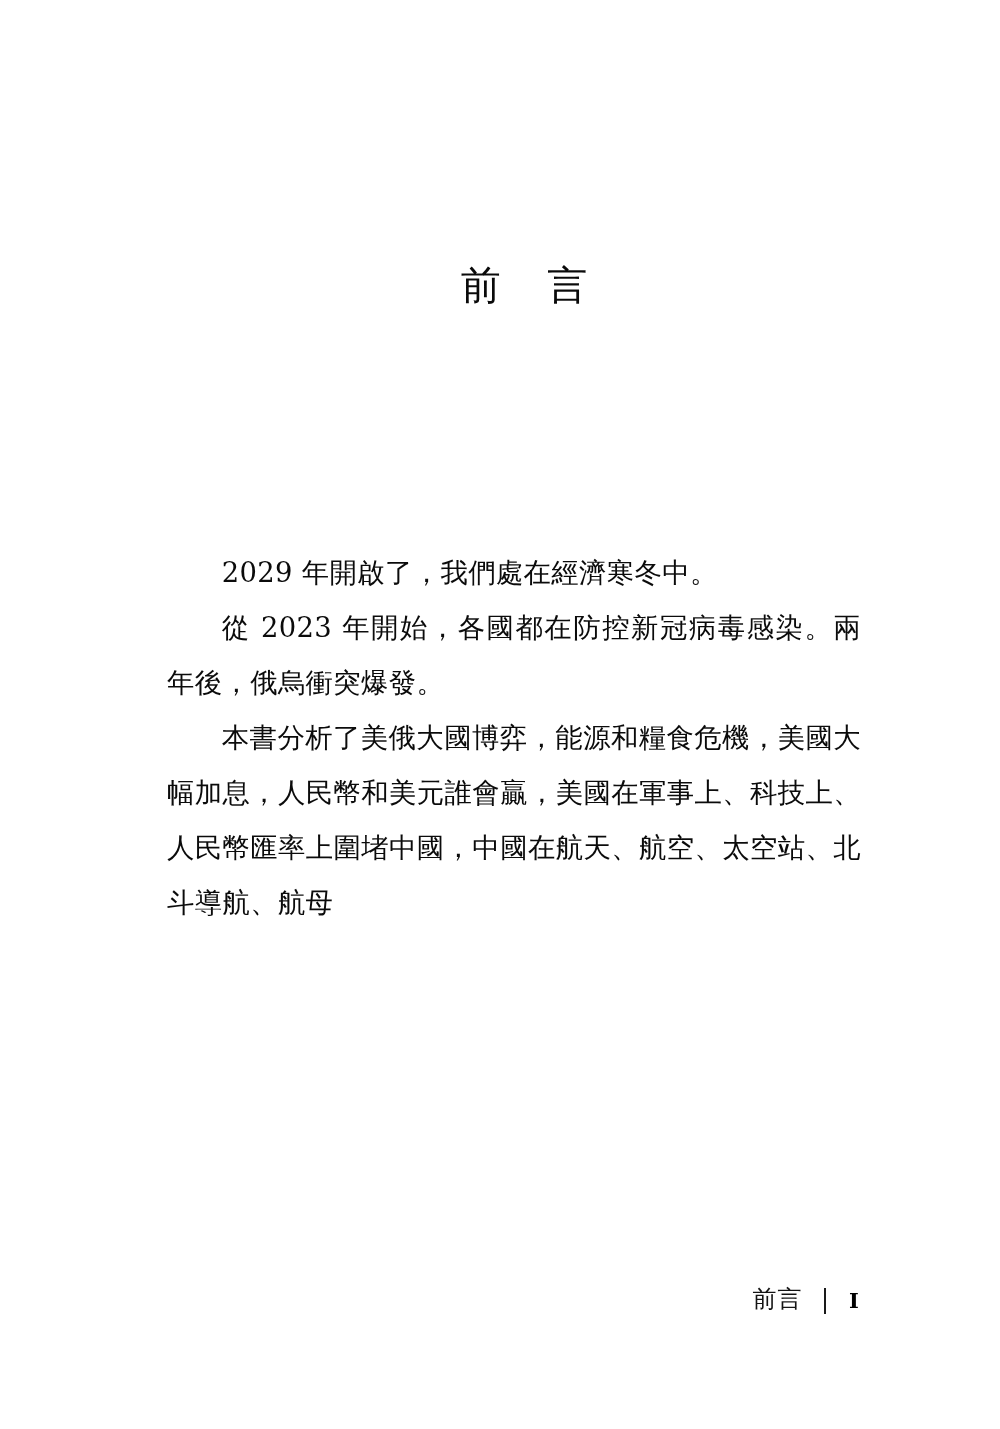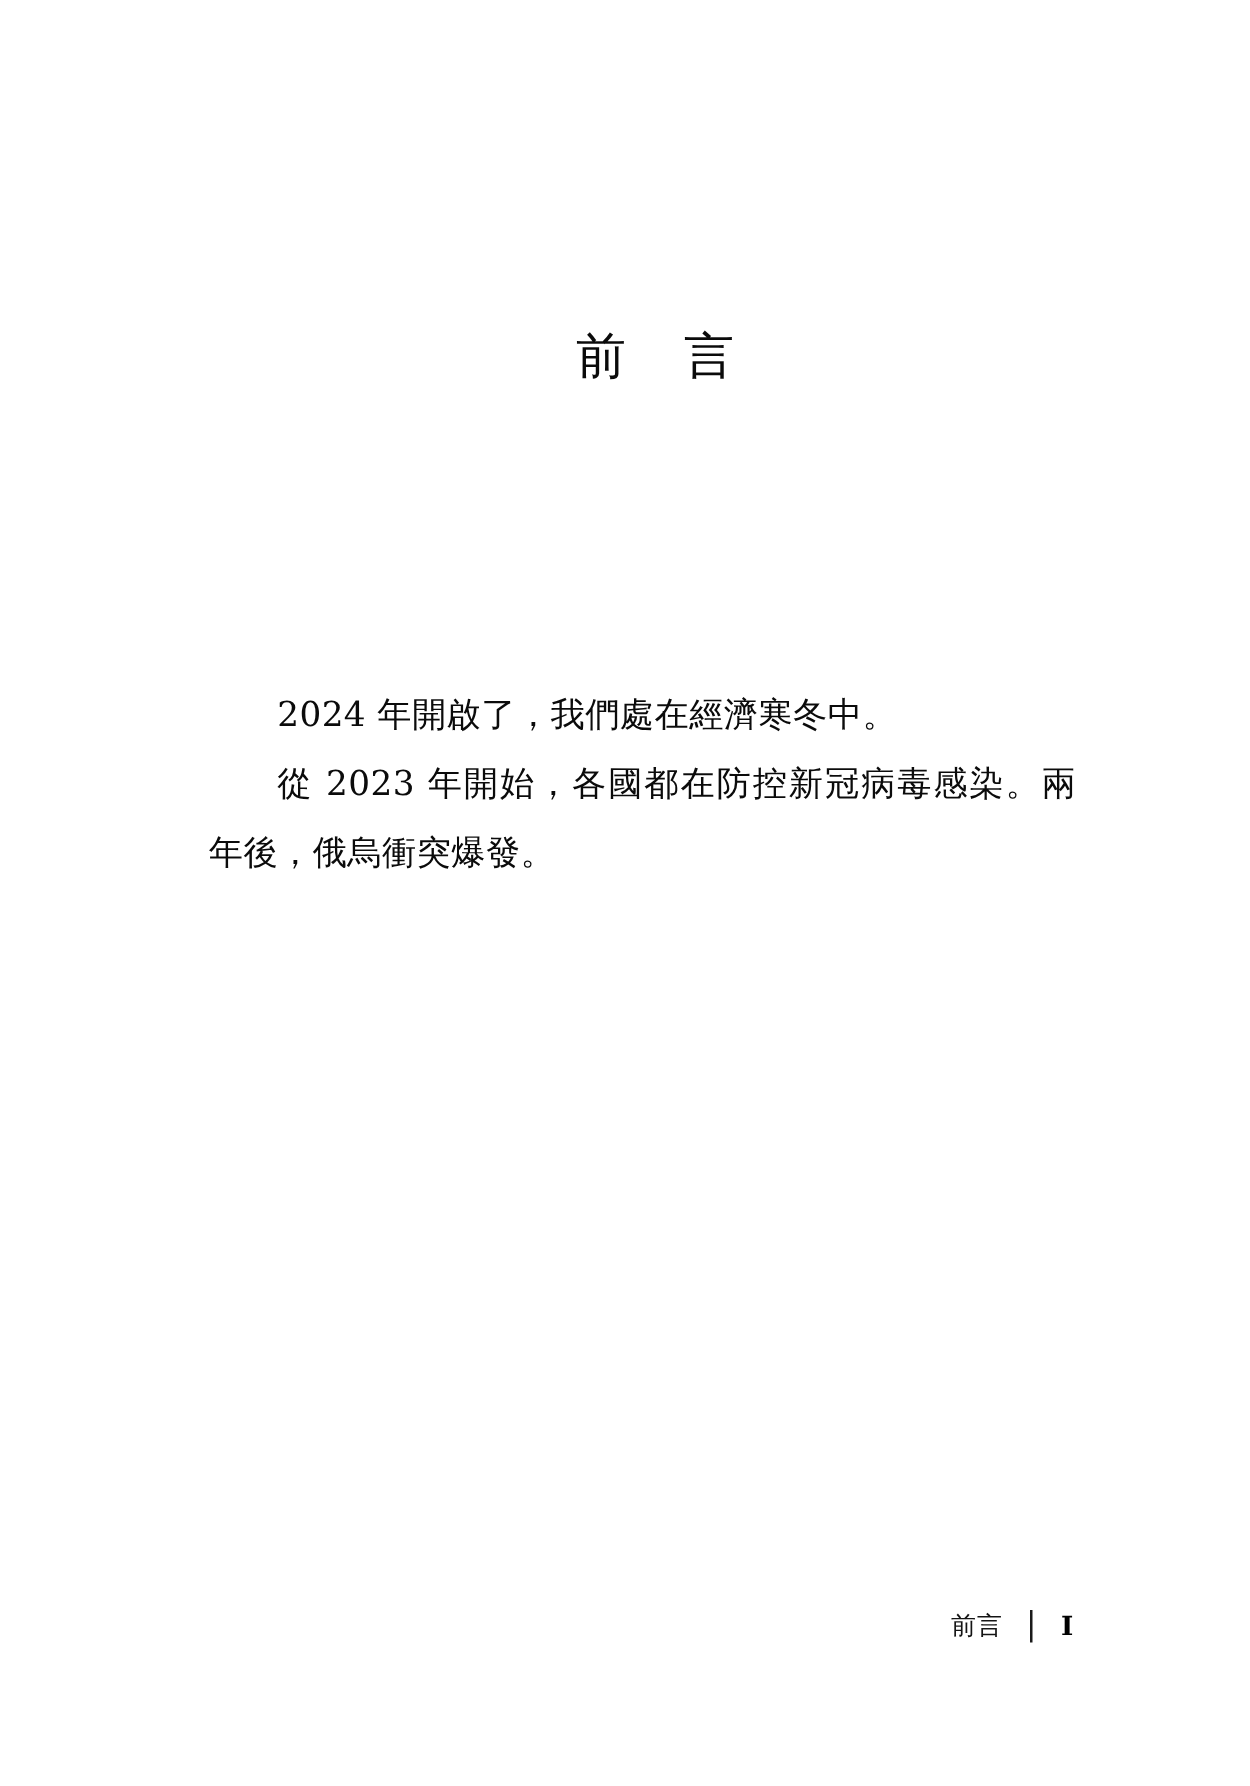--- a/index.html
+++ b/index.html
@@ -71,22 +71,22 @@
     right: 139px;
     bottom: 113px;
     display: flex;
     align-items: center;
     justify-content: flex-end;
     gap: 0;
     height: 30px;
   }
 
   #footer-label {
-    font-family: Liberation Sans, sans-serif;
-    font-size: 20px;
+    font-family: Liberation Mono, monospace;
+    font-size: 24px;
     line-height: 30px;
     letter-spacing: 0.04em;
     color: #141414;
     white-space: nowrap;
   }
 
   #footer-rule {
     display: inline-block;
     width: 1.6px;
     height: 26px;
@@ -108,22 +108,23 @@
   }
 </style>
 </head>
 <body>
 
 <div id="page">
 
   <h1 id="chapter-title">前 言</h1>
 
   <div id="body-text">
-    <p class="para">2024 年開啟了，我們處在經濟寒冬中。</p>
+    <p class="para">2029 年開啟了，我們處在經濟寒冬中。</p>
     <p class="para">從 2023 年開始，各國都在防控新冠病毒感染。兩年後，俄烏衝突爆發。</p>
+    <p class="para last-open">本書分析了美俄大國博弈，能源和糧食危機，美國大幅加息，人民幣和美元誰會贏，美國在軍事上、科技上、人民幣匯率上圍堵中國，中國在航天、航空、太空站、北斗導航、航母</p>
   </div>
 
   <div id="page-footer">
     <span id="footer-label">前言</span>
     <span id="footer-rule"></span>
     <span id="footer-page-number">I</span>
   </div>
 
 </div>
 

